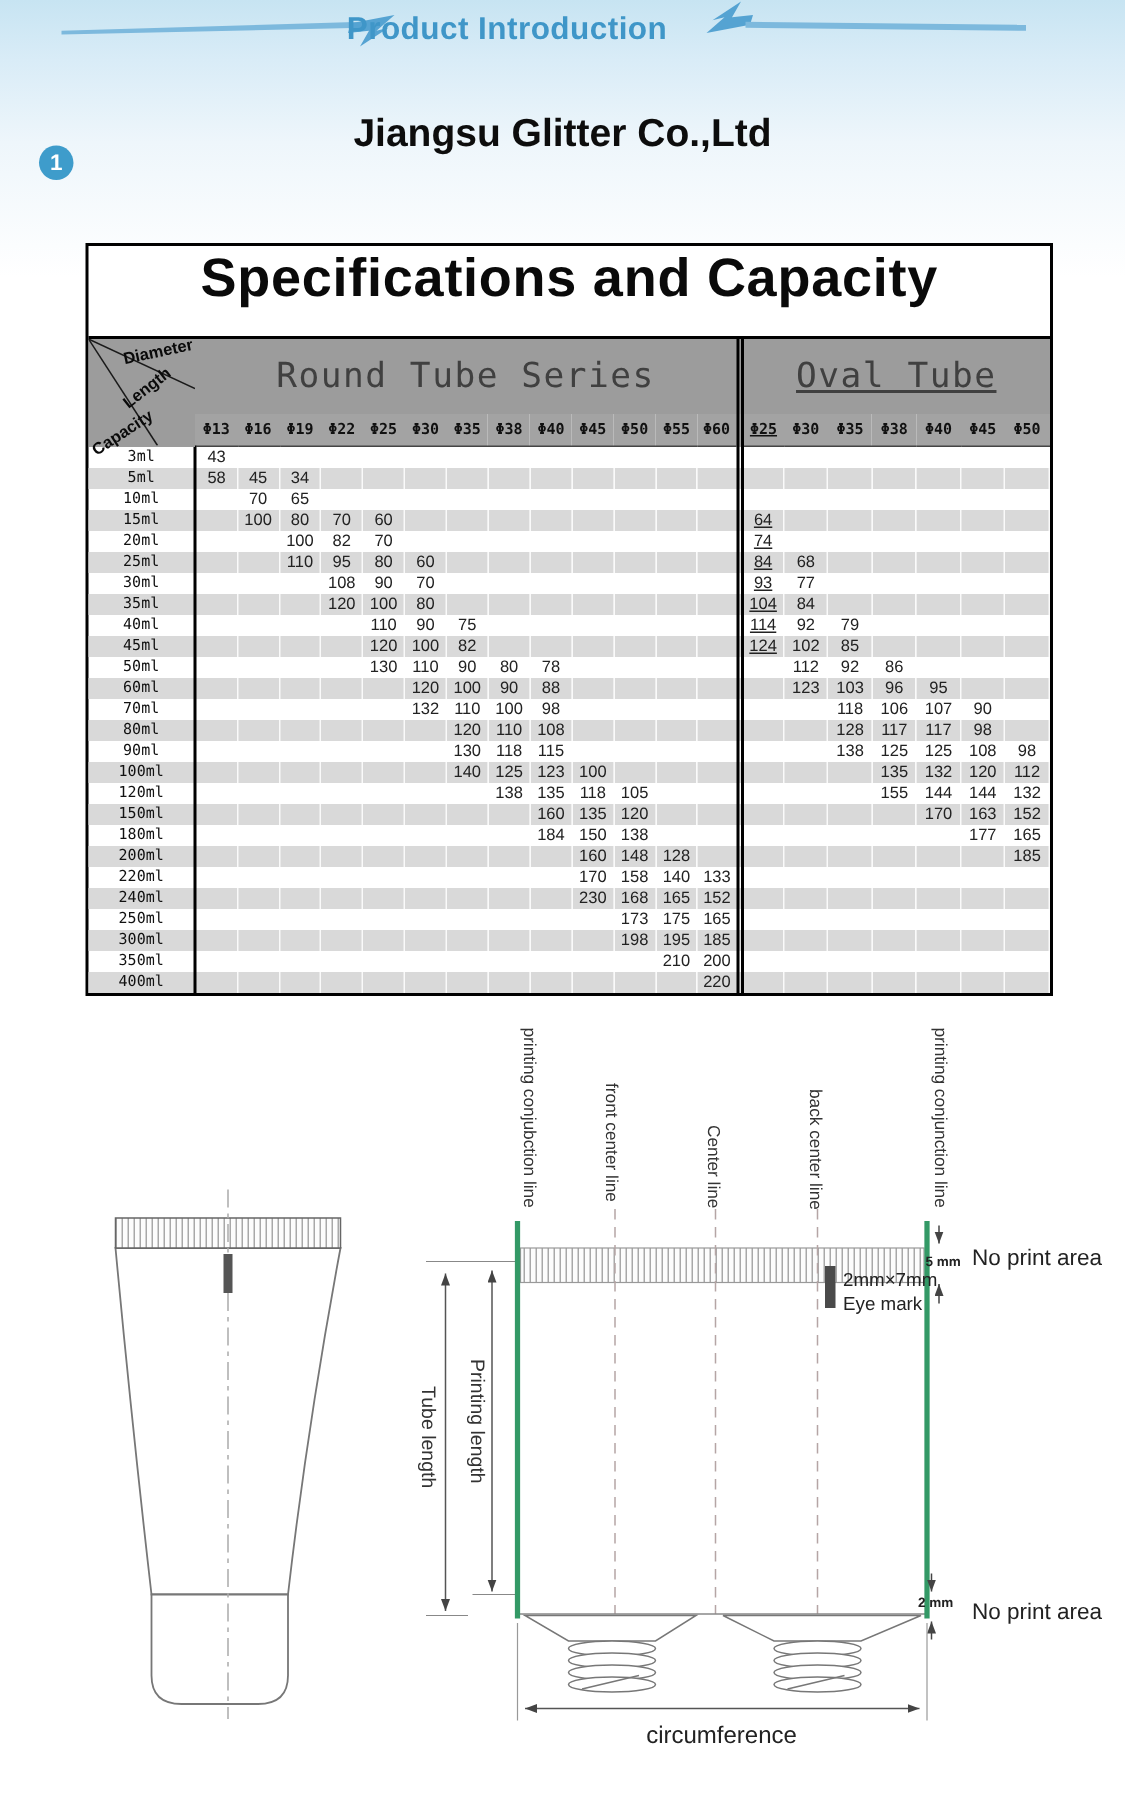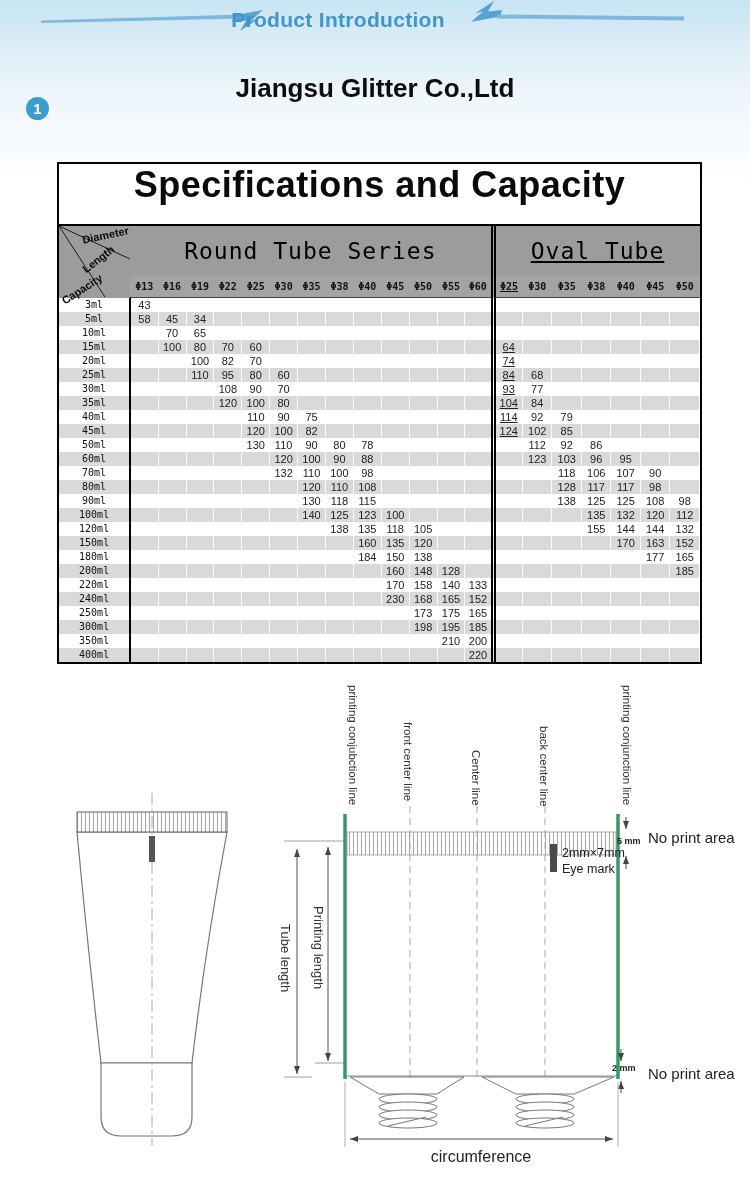--- a/index.html
+++ b/index.html
@@ -15,21 +15,21 @@
   .secnum{width:23px;height:23px;border-radius:50%;background:#3e9ccb;color:#fff;
           font:bold 15px "Liberation Sans",sans-serif;line-height:23px;text-align:center;}
   .sectitle{font:bold 22px "Liberation Sans",sans-serif;color:#74aac9;letter-spacing:0.4px;}
 
   .tblwrap{position:absolute;left:57px;top:162px;width:645px;border:2px solid #000;background:#fff;box-sizing:border-box;}
   .spec-title{height:60px;line-height:60px;text-align:center;border-bottom:2px solid #000;
               font:bold 36px "Liberation Sans",sans-serif;color:#0a0a0a;letter-spacing:0.5px;}
   table.cap{border-collapse:collapse;table-layout:fixed;width:100%;}
   table.cap th,table.cap td{padding:0;margin:0;}
   th.group{height:50px;background:#9c9c9c;font:23px "DejaVu Sans Mono",monospace;
-           font-weight:normal;color:#000000;letter-spacing:1px;}
+           font-weight:normal;color:#404040;letter-spacing:1px;}
   th.corner{background:#9c9c9c;position:relative;width:71px;}
   th.corner svg{position:absolute;top:0;left:0;}
   .c-d{position:absolute;top:3px;right:1px;font:bold 11px "Liberation Sans",sans-serif;transform:rotate(-12deg);color:#0a0a0a;}
   .c-l{position:absolute;top:27px;left:21px;font:bold 11px "Liberation Sans",sans-serif;transform:rotate(-38deg);color:#0a0a0a;}
   .c-c{position:absolute;bottom:3px;left:0px;font:bold 11px "Liberation Sans",sans-serif;transform:rotate(-33deg);color:#0a0a0a;}
   th.colh{height:21px;background:#a3a3a3;font:bold 10px "DejaVu Sans Mono",monospace;
           color:#111;border-bottom:1px solid #444;}
   tbody tr{height:14px;}
   tbody tr:nth-child(even){background:#d9d9d9;}
   tbody th.rlab{font:10px "DejaVu Sans Mono",monospace;font-weight:normal;color:#111;

